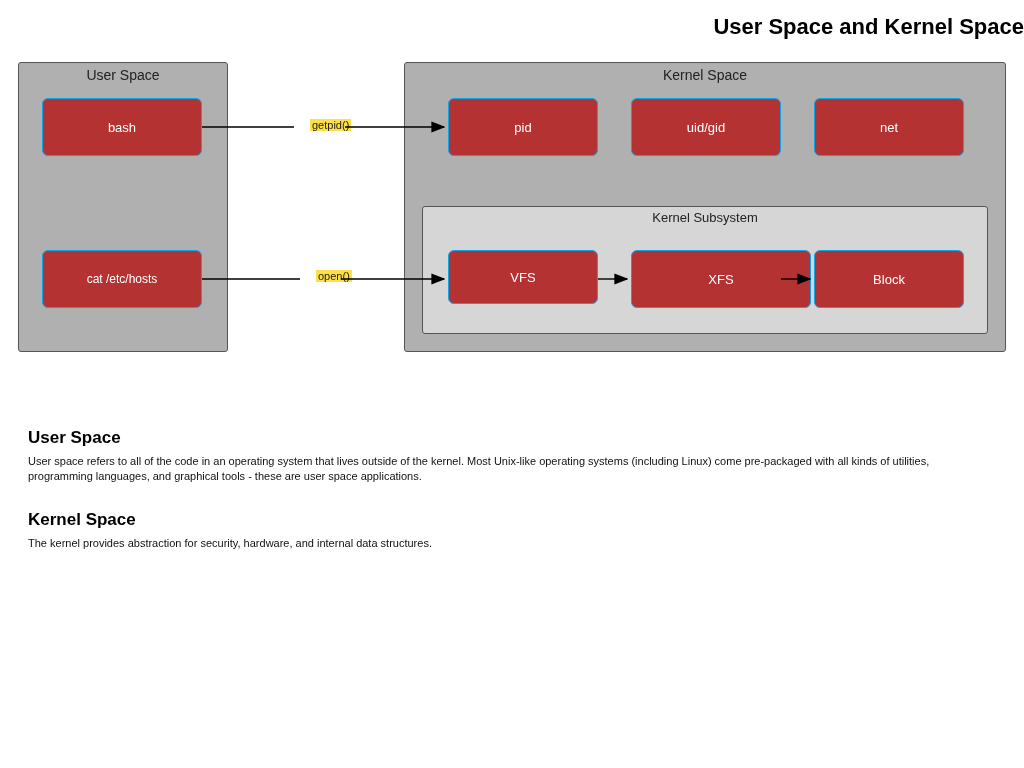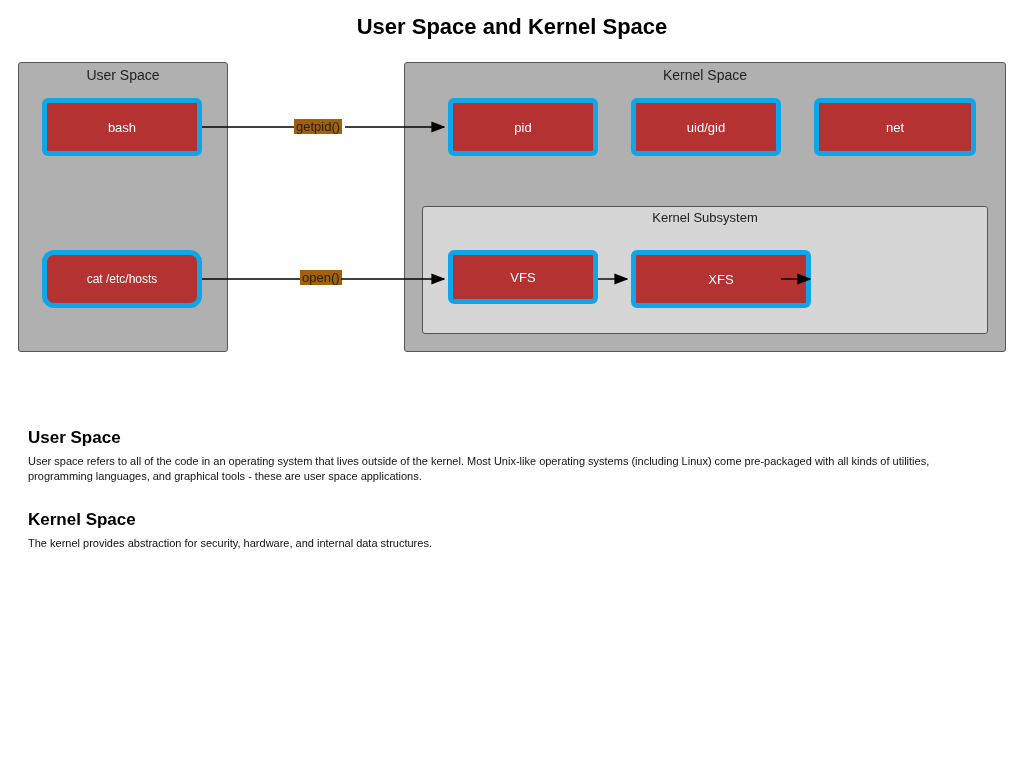--- a/index.html
+++ b/index.html
@@ -5,21 +5,21 @@
   * { box-sizing: border-box; margin: 0; padding: 0; }
   body {
     width: 1024px;
     height: 768px;
     background: #ffffff;
     font-family: Arial, Helvetica, sans-serif;
     position: relative;
     overflow: hidden;
   }
   .title {
-    text-align: center;
+    text-align: right;
     font-weight: bold;
     font-size: 22px;
     padding-top: 14px;
     color: #000;
   }
   .diagram {
     position: relative;
     width: 1024px;
     height: 340px;
     margin-top: 18px;
@@ -33,21 +33,21 @@
   .panel-title {
     text-align: center;
     font-size: 14px;
     color: #222;
     padding-top: 4px;
     font-weight: normal;
   }
   .redbox {
     position: absolute;
     background: #b43232;
-    border: 5px solid #0ea5e9;
+    border: 1px solid #0ea5e9;
     border-radius: 6px;
     color: #fff;
     font-size: 13px;
     display: flex;
     align-items: center;
     justify-content: center;
     text-align: center;
   }
   .sub-panel {
     position: absolute;
@@ -56,24 +56,25 @@
     border-radius: 3px;
   }
   .sub-title {
     text-align: center;
     font-size: 13px;
     color: #222;
     padding-top: 3px;
   }
   .edge-label {
     position: absolute;
-    font-size: 13px;
+    font-size: 11px;
     color: #222;
-    background: #a16207;
+    background: #fde047;
     padding: 0 2px;
+    margin-left: 16px;
   }
   svg.arrows {
     position: absolute;
     top: 0; left: 0;
     width: 1024px; height: 340px;
     pointer-events: none;
   }
   .text-block {
     padding: 0 28px;
     margin-top: 30px;
@@ -95,34 +96,35 @@
 <body>
 
 <h1 class="title">User Space and Kernel Space</h1>
 
 <div class="diagram">
 
   <div class="panel" style="left:18px; top:4px; width:210px; height:290px;">
     <div class="panel-title">User Space</div>
   </div>
   <div class="redbox" style="left:42px; top:40px; width:160px; height:58px;">bash</div>
-  <div class="redbox" style="left:42px; top:192px; width:160px; height:58px; font-size:12px;border-radius:12px;">cat /etc/hosts</div>
+  <div class="redbox" style="left:42px; top:192px; width:160px; height:58px; font-size:12px;">cat /etc/hosts</div>
 
   <div class="panel" style="left:404px; top:4px; width:602px; height:290px;">
     <div class="panel-title">Kernel Space</div>
   </div>
   <div class="redbox" style="left:631px; top:40px; width:150px; height:58px;">uid/gid</div>
   <div class="redbox" style="left:448px; top:40px; width:150px; height:58px;">pid</div>
-  <div class="redbox" style="left:814px; top:40px; width:162px; height:58px;">net</div>
+  <div class="redbox" style="left:814px; top:40px; width:150px; height:58px;">net</div>
 
   <div class="sub-panel" style="left:422px; top:148px; width:566px; height:128px;">
     <div class="sub-title">Kernel Subsystem</div>
   </div>
   <div class="redbox" style="left:448px; top:192px; width:150px; height:54px;">VFS</div>
   <div class="redbox" style="left:631px; top:192px; width:180px; height:58px;">XFS</div>
+  <div class="redbox" style="left:814px; top:192px; width:150px; height:58px;">Block</div>
 
   <div class="edge-label" style="left:294px; top:61px;">getpid()</div>
   <div class="edge-label" style="left:300px; top:212px;">open()</div>
 
   <svg class="arrows">
     <defs>
       <marker id="ah" markerWidth="10" markerHeight="8" refX="9" refY="4" orient="auto" markerUnits="strokeWidth">
         <path d="M0,0 L10,4 L0,8 Z" fill="#000"></path>
       </marker>
     </defs>

